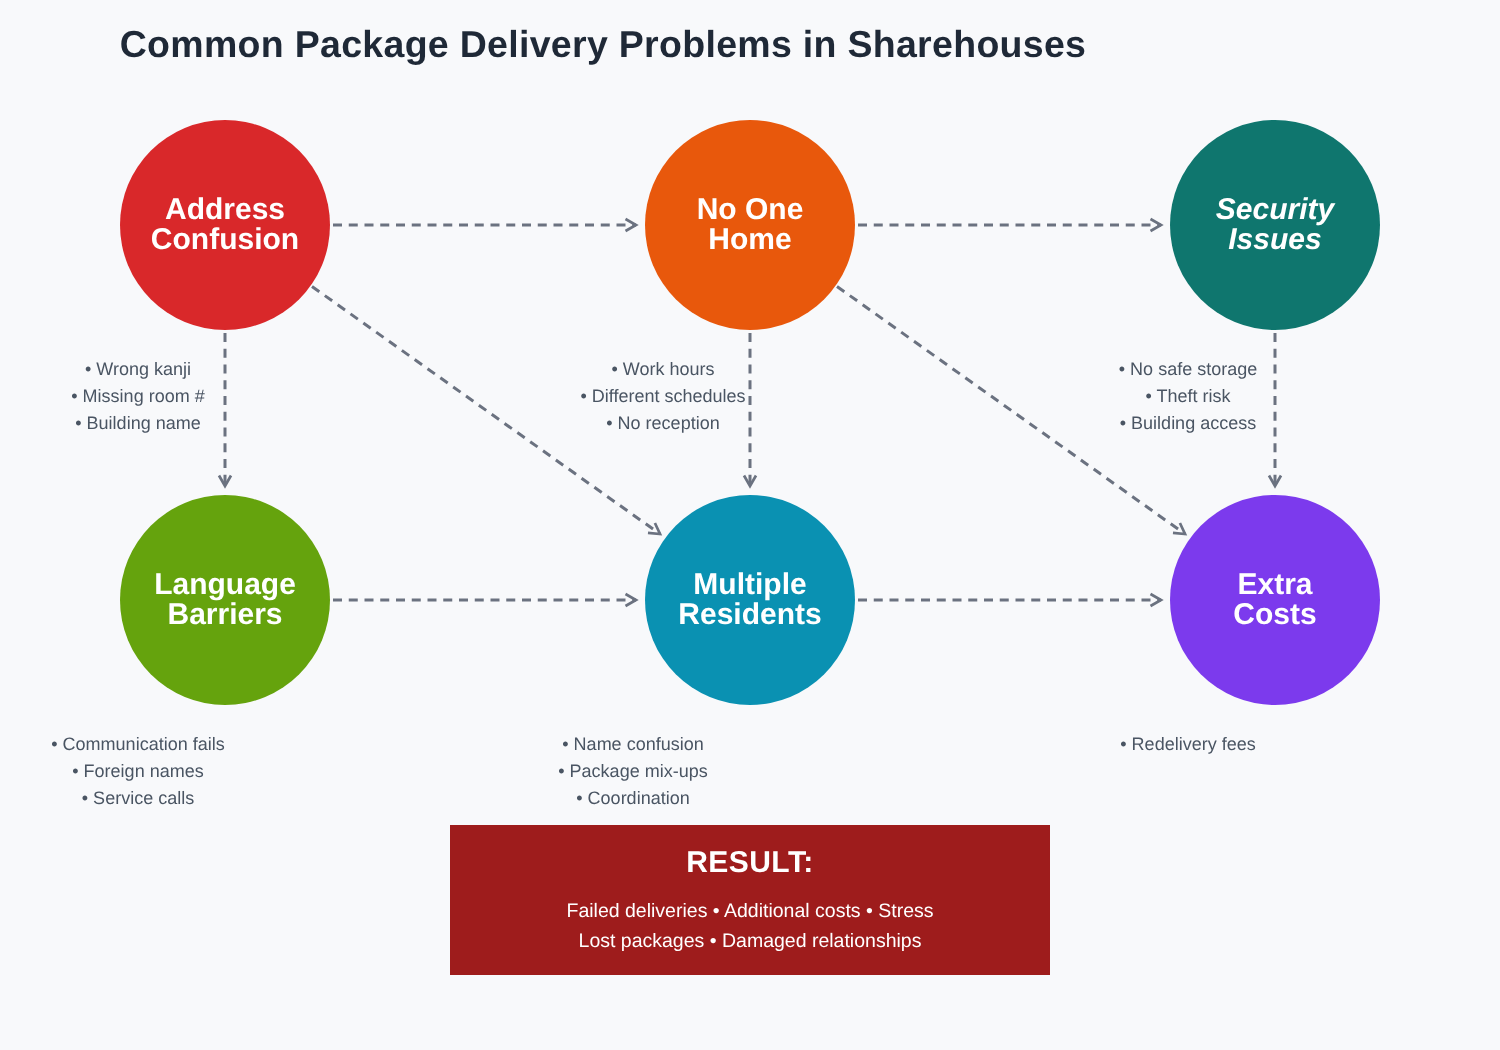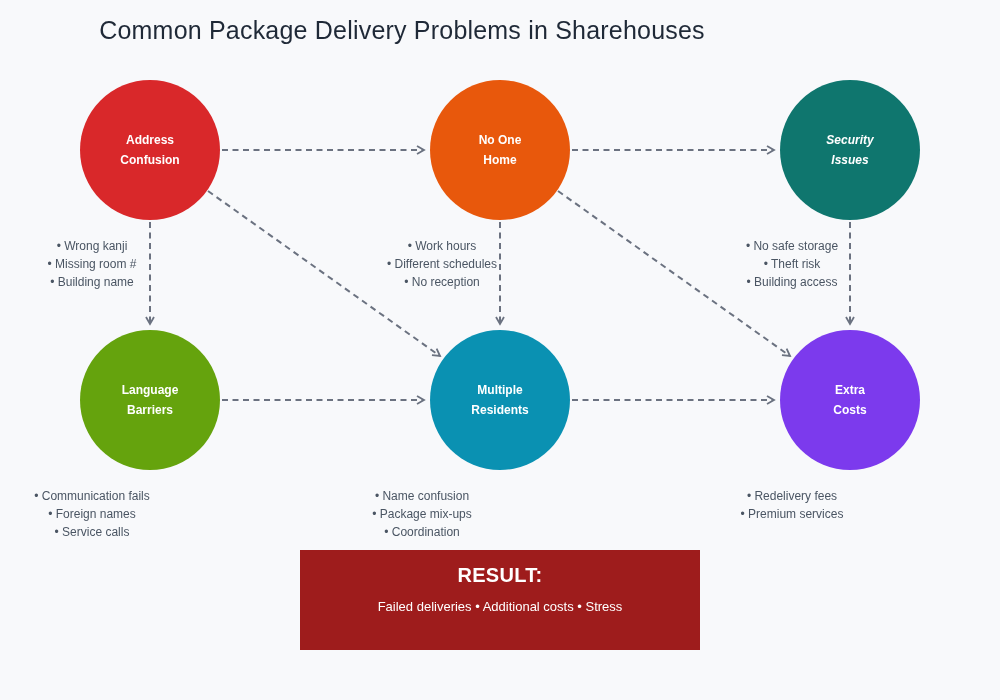--- a/index.html
+++ b/index.html
@@ -9,41 +9,41 @@
     background: #F8F9FB;
     position: relative;
     overflow: hidden;
   }
   .stage { position: absolute; inset: 0; width: 1000px; height: 700px; }
   .page-title {
     position: absolute;
     left: 0; top: 16px; width: 804px;
     text-align: center;
     font-size: 25px;
-    font-weight: normal;
+    font-weight: bold;
     color: #1F2937;
     letter-spacing: 0.2px;
   }
   svg.connectors {
     position: absolute; inset: 0;
     width: 1000px; height: 700px;
     pointer-events: none;
   }
   .node {
     position: absolute;
     width: 140px; height: 140px;
     border-radius: 50%;
     display: flex;
     flex-direction: column;
     align-items: center;
     justify-content: center;
     text-align: center;
     color: #FFFFFF;
     font-weight: bold;
-    font-size: 12px;
+    font-size: 20px;
     line-height: 20px;
   }
   .bullets {
     position: absolute;
     width: 220px;
     text-align: center;
     font-size: 12px;
     line-height: 18px;
     color: #4A5563;
   }
@@ -153,21 +153,21 @@
     <div>• Foreign names</div>
     <div>• Service calls</div>
   </div>
   <div class="bullets pos-b4">
     <div>• Name confusion</div>
     <div>• Package mix-ups</div>
     <div>• Coordination</div>
   </div>
   <div class="bullets pos-b5">
     <div>• Redelivery fees</div>
-    <div>• Premium services</div>
   </div>
 
   <div class="result-box" style="background: rgb(158, 28, 28);">
     <div class="result-heading">RESULT:</div>
     <div class="result-line">Failed deliveries • Additional costs • Stress</div>
+    <div class="result-line">Lost packages • Damaged relationships</div>
   </div>
 
 </div>
 
 </body></html>

